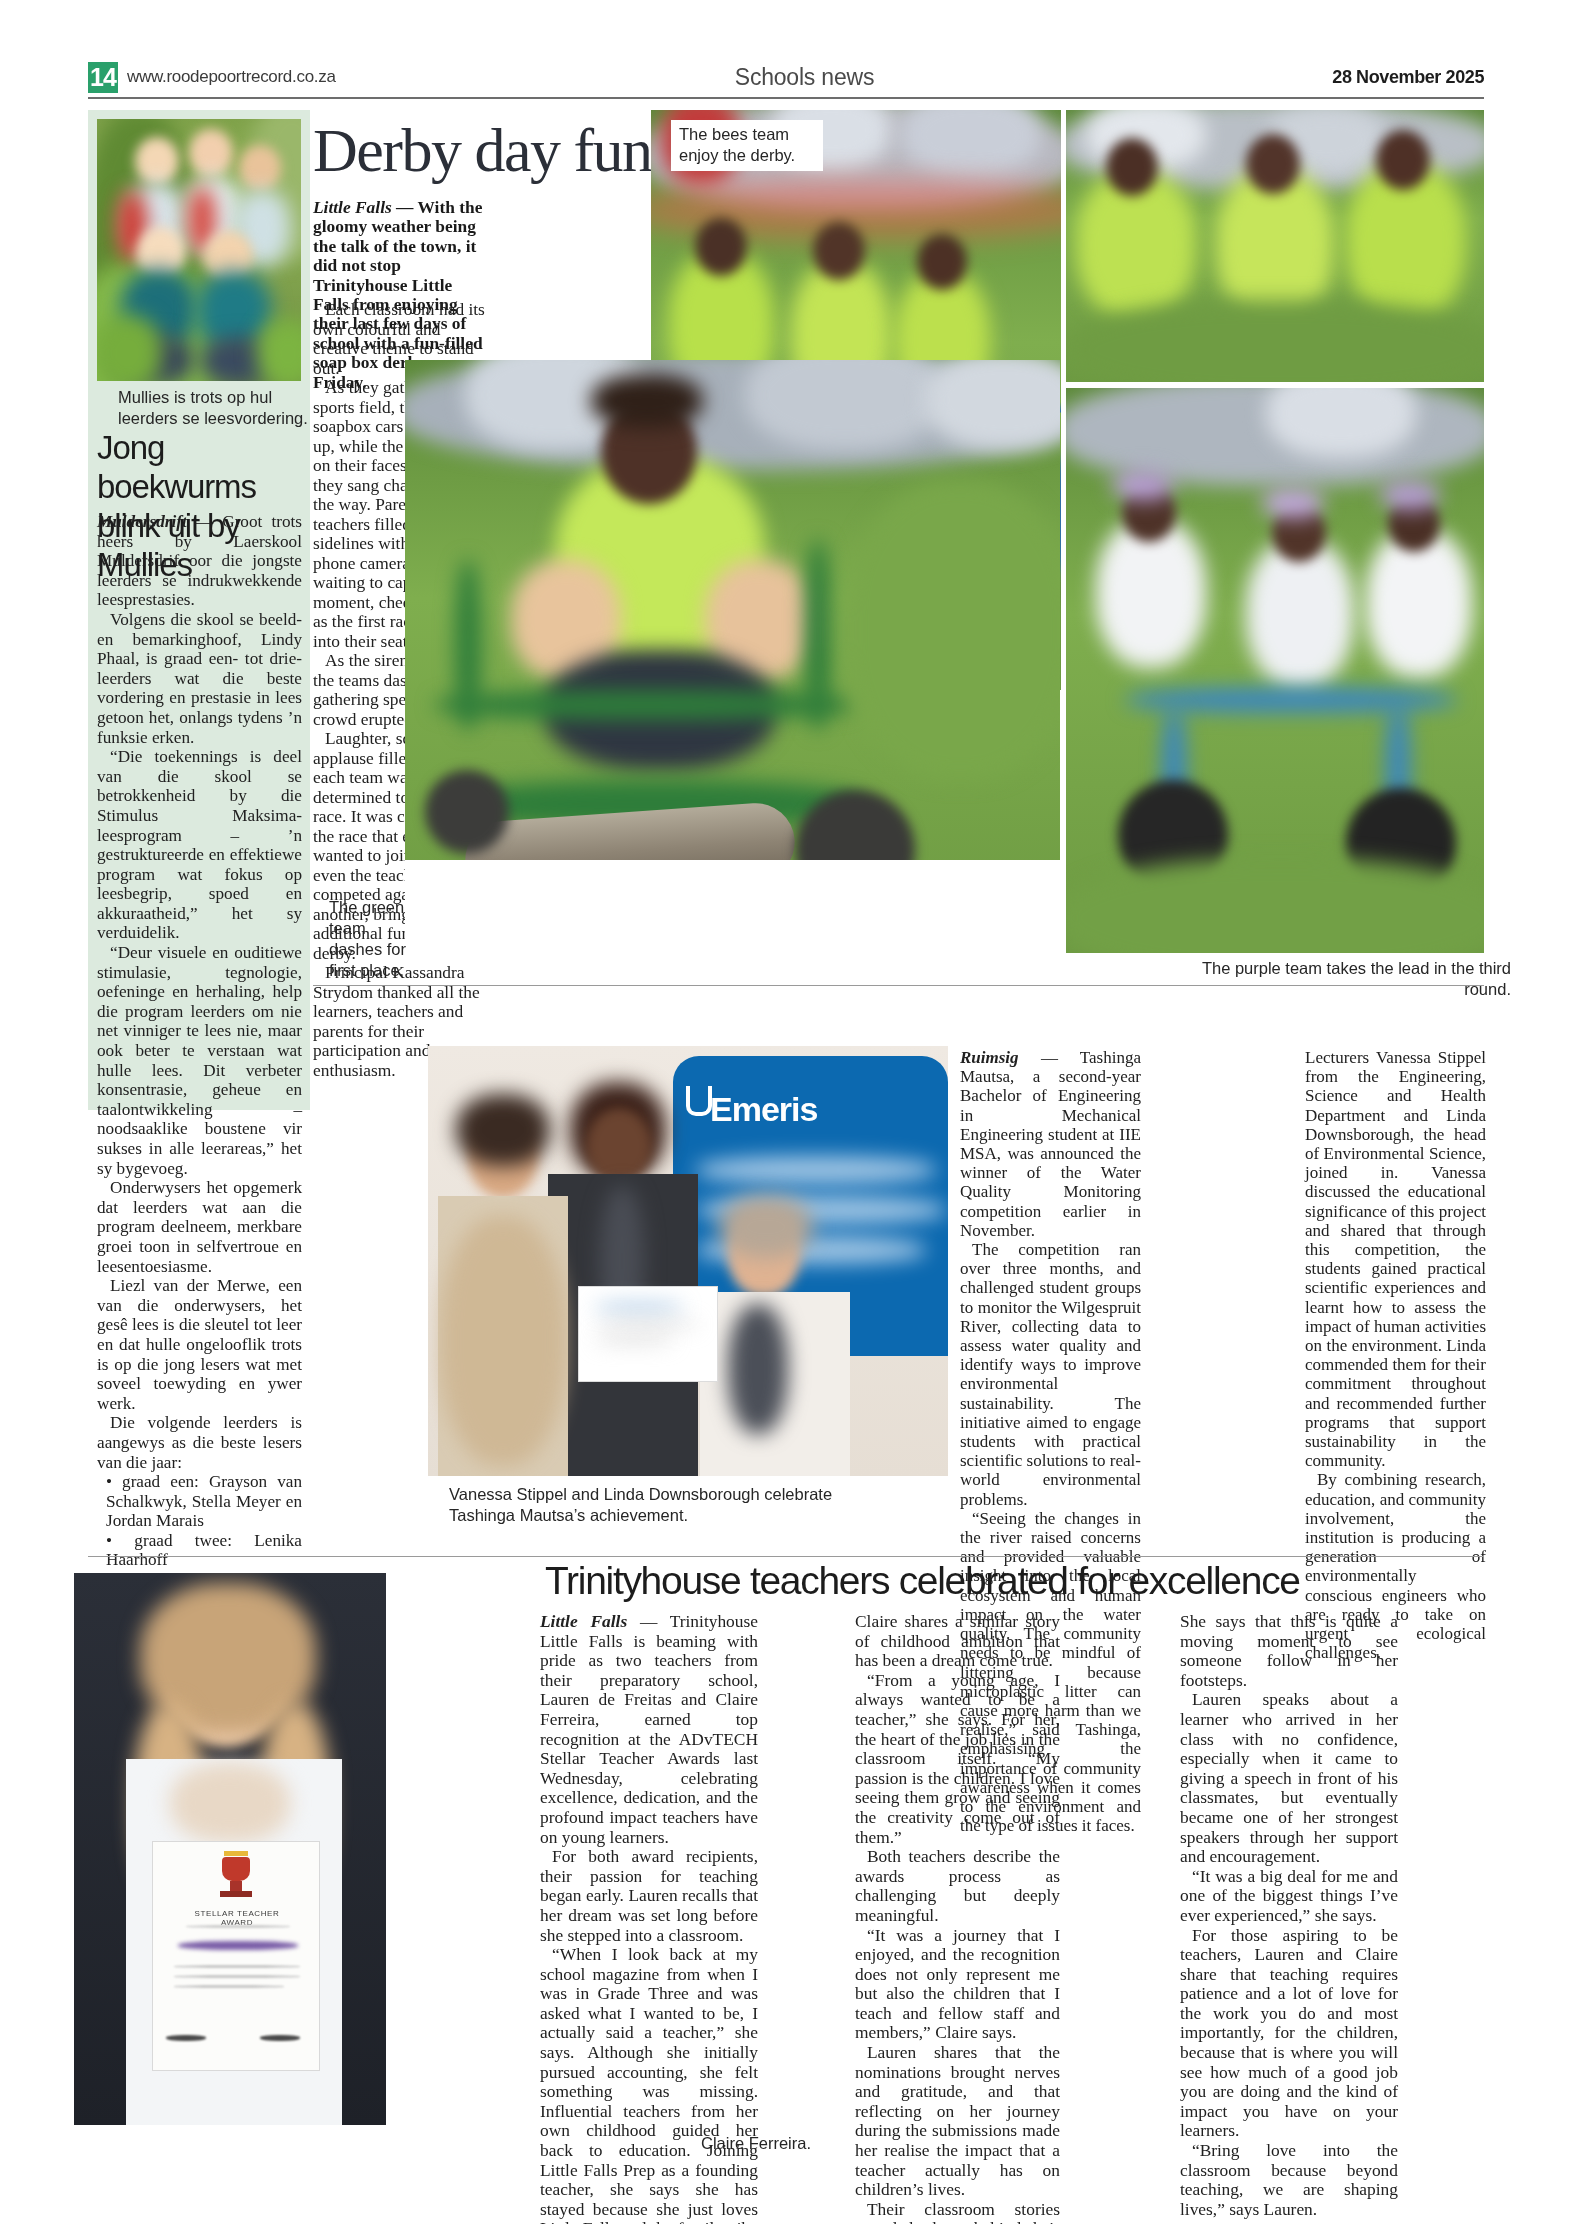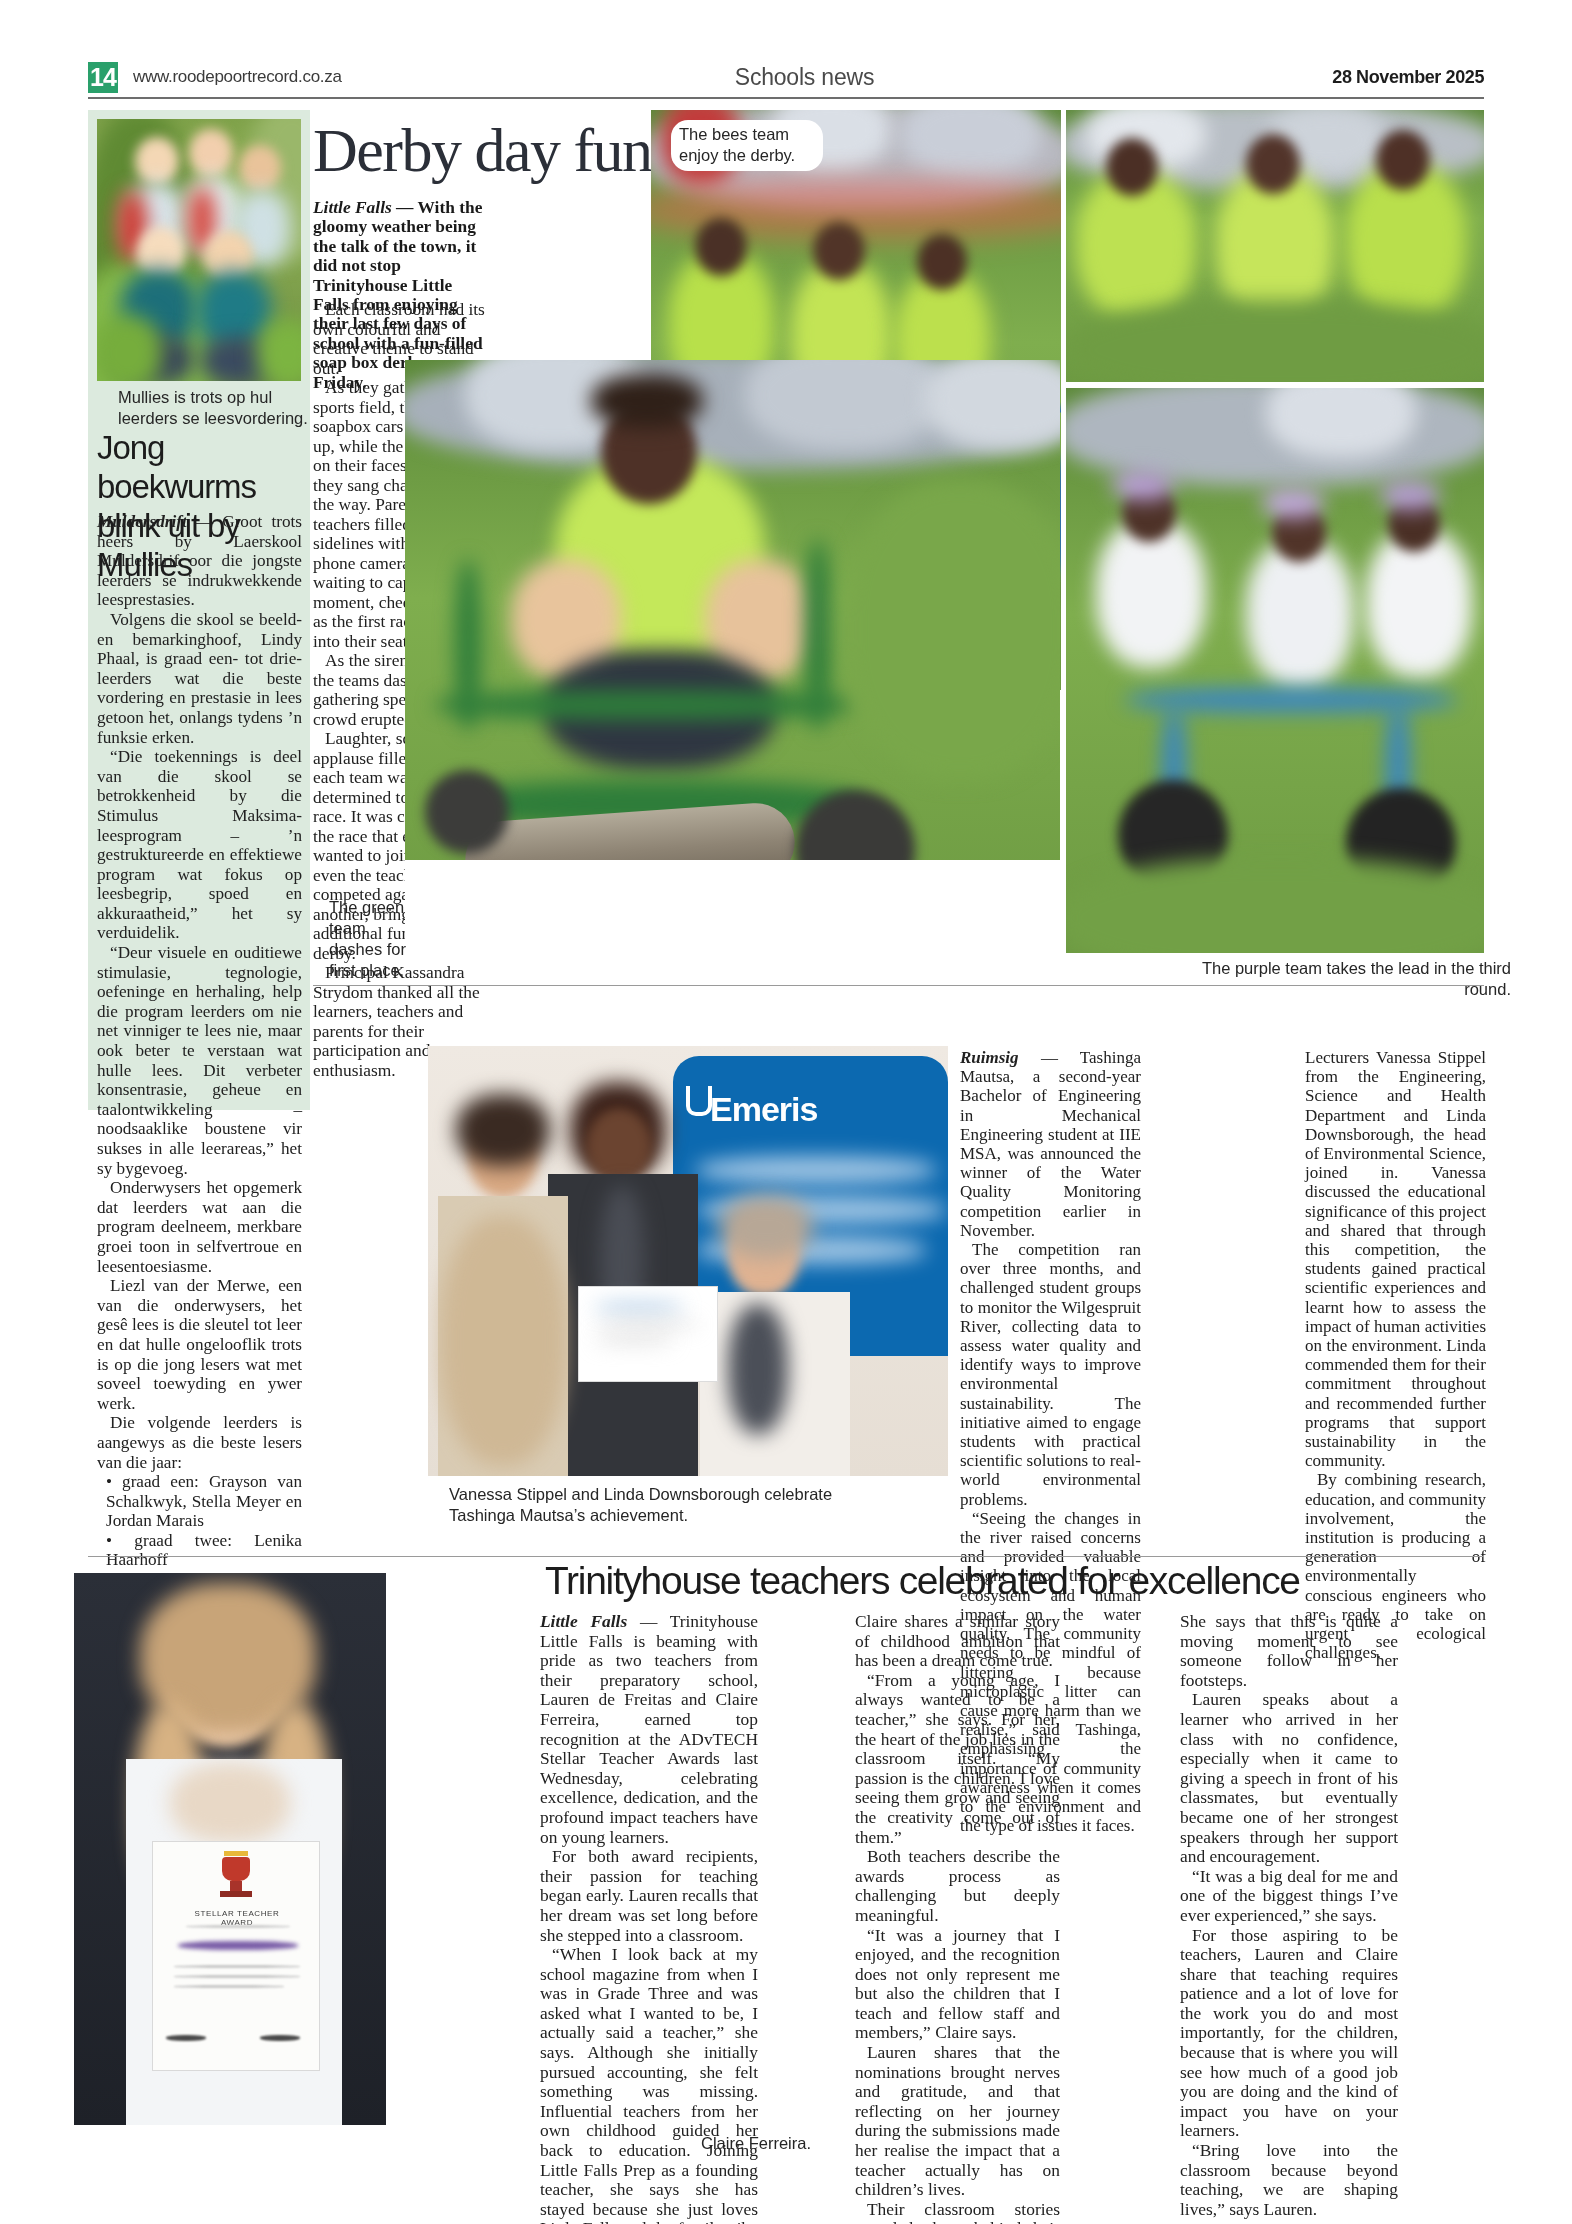--- a/index.html
+++ b/index.html
@@ -17,21 +17,21 @@
     display: flex; align-items: center;
   }
   .folio-box {
     background: #2aa06b; color: #ffffff;
     font-family: "Liberation Sans", sans-serif;
     font-weight: bold; font-size: 25px; line-height: 30px;
     width: 30px; height: 31px; text-align: center; letter-spacing: -1px;
   }
   .folio-url {
     font-family: "Liberation Sans", sans-serif;
-    font-size: 17px; color: #3b3b3b; margin-left: 15px; letter-spacing: -0.3px;
+    font-size: 17px; color: #3b3b3b; margin-left: 9px; letter-spacing: -0.3px;
   }
   .masthead-section {
     position: absolute; left: 0; right: 0; text-align: center;
     font-family: "Liberation Sans", sans-serif;
     font-size: 23px; color: #4a4a4a; font-weight: 300; letter-spacing: -0.2px; padding-left: 37px;
   }
   .masthead-date {
     margin-left: auto;
     font-family: "Liberation Sans", sans-serif;
     font-size: 18px; font-weight: bold; color: #1d1d1d; letter-spacing: -0.4px;
@@ -305,21 +305,21 @@
     <div class="soft" style="left:400px;top:180px;width:26px;height:190px;background:#2e7d3a;"></div>
     <div class="soft" style="left:40px;top:420px;width:420px;height:48px;background:#2e7d3a;"></div>
 
     <div class="ph-layer" style="left:60px;top:452px;width:330px;height:78px;background:linear-gradient(#b3ab9a,#8e8474 50%,#6e6557);border-radius:40px;transform:rotate(-4deg);"></div>
     <div class="blur-blob" style="left:390px;top:430px;width:120px;height:120px;background:#3a3a38;"></div>
     <div class="blur-blob" style="left:20px;top:410px;width:84px;height:84px;background:#3c3c3a;"></div>
     <div class="soft" style="left:440px;top:120px;width:230px;height:300px;background:#79a74a;"></div>
     <div class="ph-layer" style="left:0;top:500px;width:700px;height:100px;background:#ffffff;"></div>
   </div>
 
-  <div class="cap-overlay" style="left:671px;top:120px;width:152px;border-radius:17px;">The bees team enjoy the derby.</div>
+  <div class="cap-overlay" style="left:671px;top:120px;width:152px;">The bees team enjoy the derby.</div>
   <div class="cap-plain" style="left:308px;top:897px;width:90px;">The green team dashes for first place.</div>
   <div class="cap-plain" style="left:1130px;top:958px;width:360px;text-align:right;">The purple team takes the lead in the third round.</div>
 
   <div class="rule-iie"></div>
 
   <div class="photo iie-photo">
     <div class="ph-layer" style="background:linear-gradient(#efe9e2,#e6ded4)"></div>
 
     <div class="ph-layer" style="left:245px;top:10px;width:275px;height:300px;background:#0c69b0;border-radius:26px 26px 0 0;"></div>
     <div style="position:absolute;left:282px;top:44px;font-family:'Liberation Sans',sans-serif;color:#fff;font-size:34px;font-weight:bold;letter-spacing:-1px;">Emeris</div>

